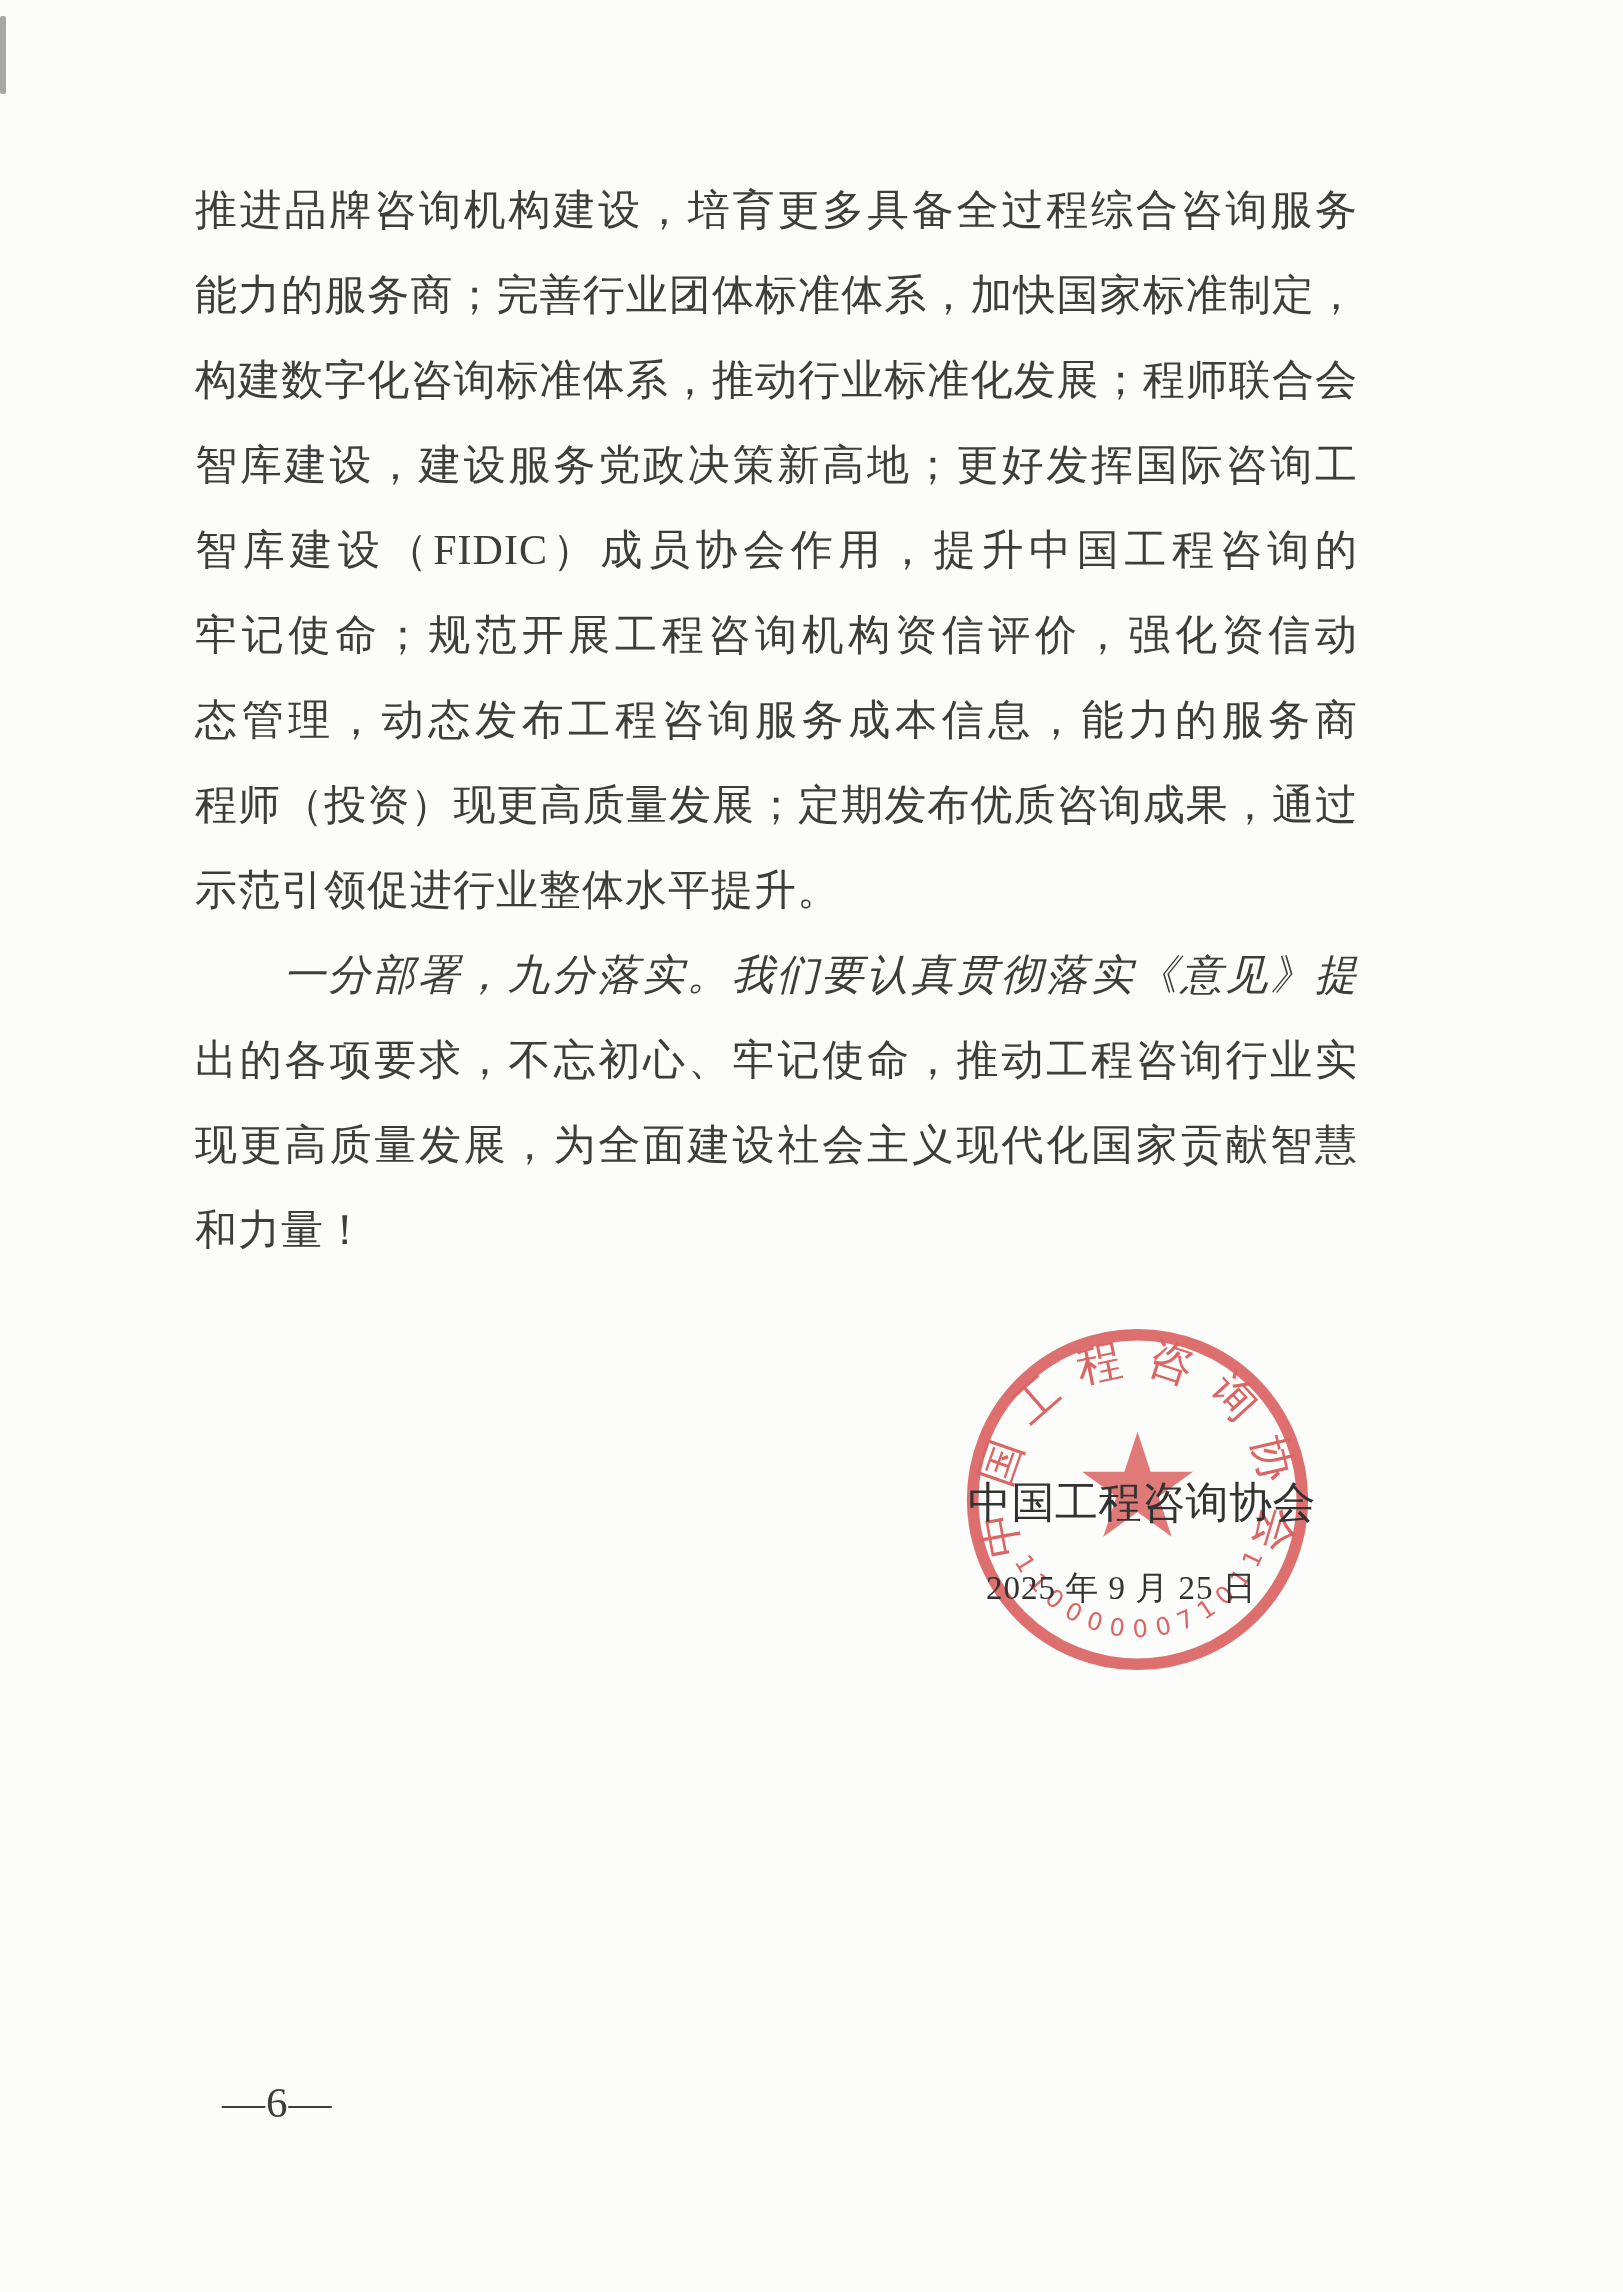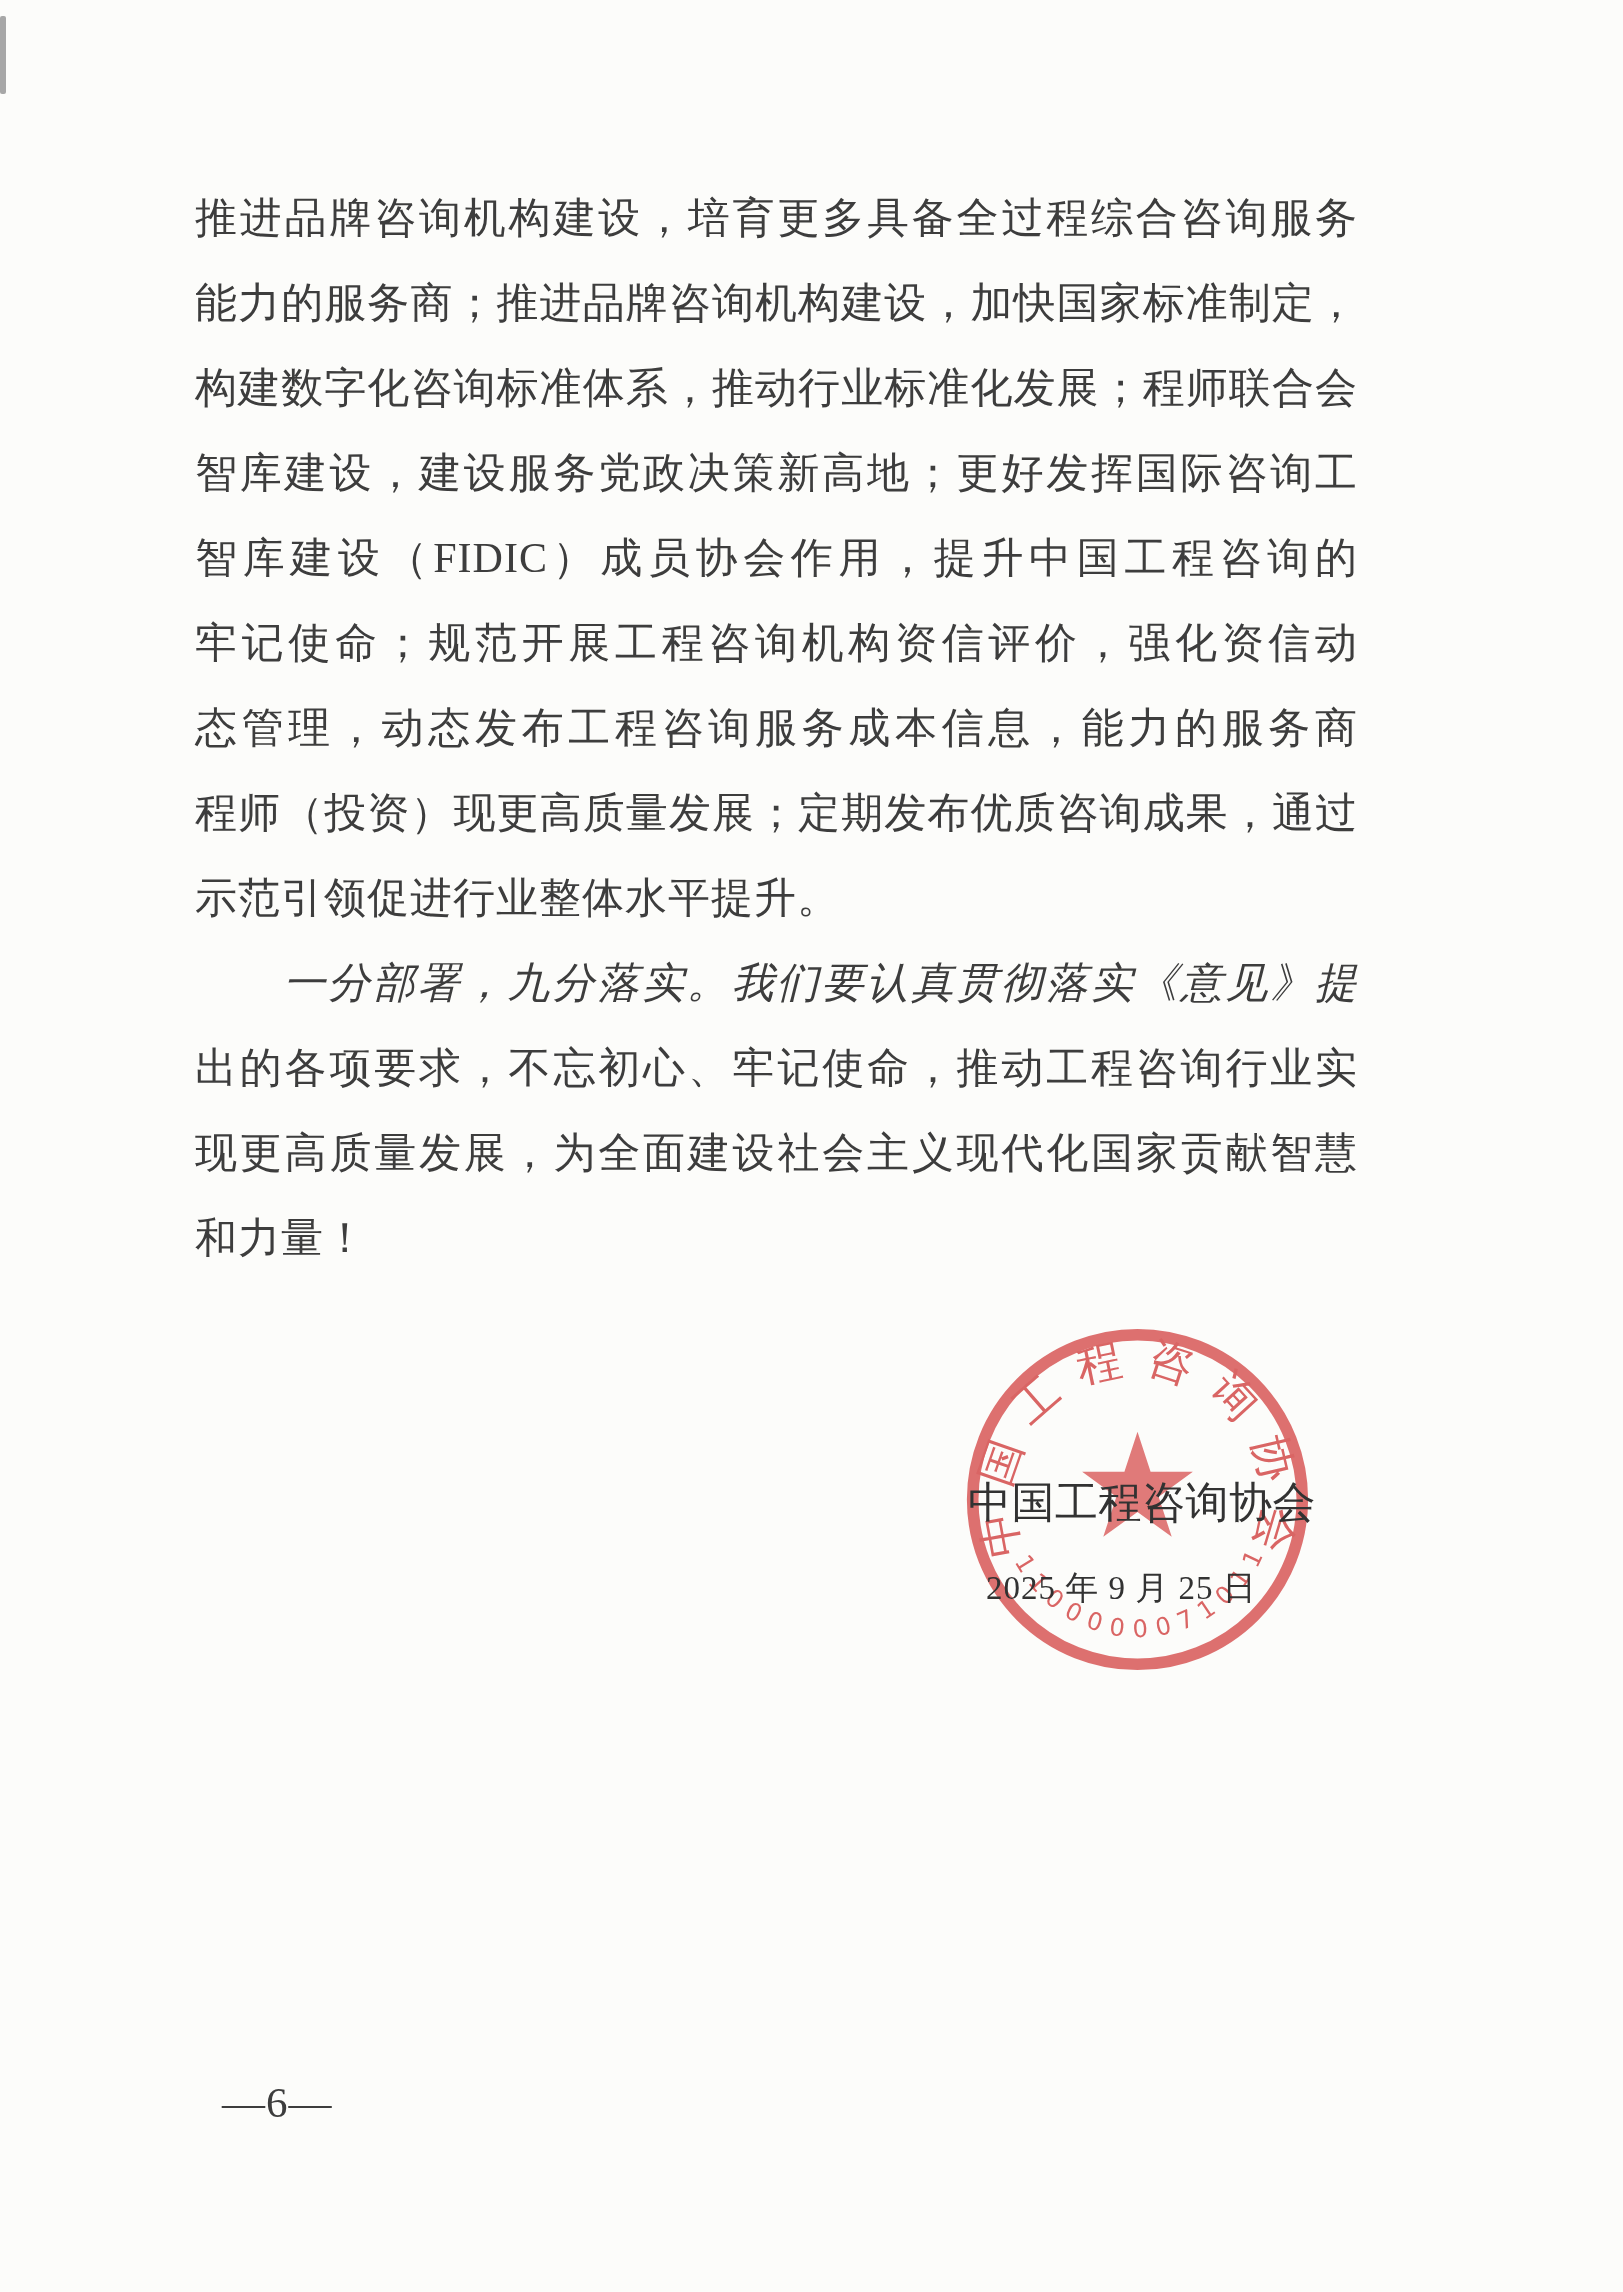--- a/index.html
+++ b/index.html
@@ -20,21 +20,21 @@
     left: 0; top: 15.7px;
     width: 5.9px; height: 78px;
     background: #8b8b8b;
     opacity: .75;
     border-radius: 2px;
   }
 
   .body-text {
     position: absolute;
     left: 195px;
-    top: 176px;
+    top: 168px;
     width: 1163px;
   }
   .line {
     height: 85px;
     line-height: 85px;
     font-size: 42px;
     color: #3d3d3d;
     text-align: justify;
     text-align-last: justify;
     text-justify: inter-character;
@@ -103,21 +103,21 @@
 </style>
 </head>
 <body>
 
 <div class="page">
 
   <div class="scan-artifact"></div>
 
   <main class="body-text">
     <div class="line">推进品牌咨询机构建设，培育更多具备全过程综合咨询服务</div>
-    <div class="line">能力的服务商；推进品牌咨询机构建设，加快国家标准制定，</div>
+    <div class="line">能力的服务商；完善行业团体标准体系，加快国家标准制定，</div>
     <div class="line">构建数字化咨询标准体系，推动行业标准化发展；程师联合会</div>
     <div class="line">智库建设，建设服务党政决策新高地；更好发挥国际咨询工</div>
     <div class="line">智库建设（FIDIC）成员协会作用，提升中国工程咨询的</div>
     <div class="line">牢记使命；规范开展工程咨询机构资信评价，强化资信动</div>
     <div class="line">态管理，动态发布工程咨询服务成本信息，能力的服务商</div>
     <div class="line">程师（投资）现更高质量发展；定期发布优质咨询成果，通过</div>
     <div class="line short">示范引领促进行业整体水平提升。</div>
     <div class="line indent">一分部署，九分落实。我们要认真贯彻落实《意见》提</div>
     <div class="line">出的各项要求，不忘初心、牢记使命，推动工程咨询行业实</div>
     <div class="line">现更高质量发展，为全面建设社会主义现代化国家贡献智慧</div>

